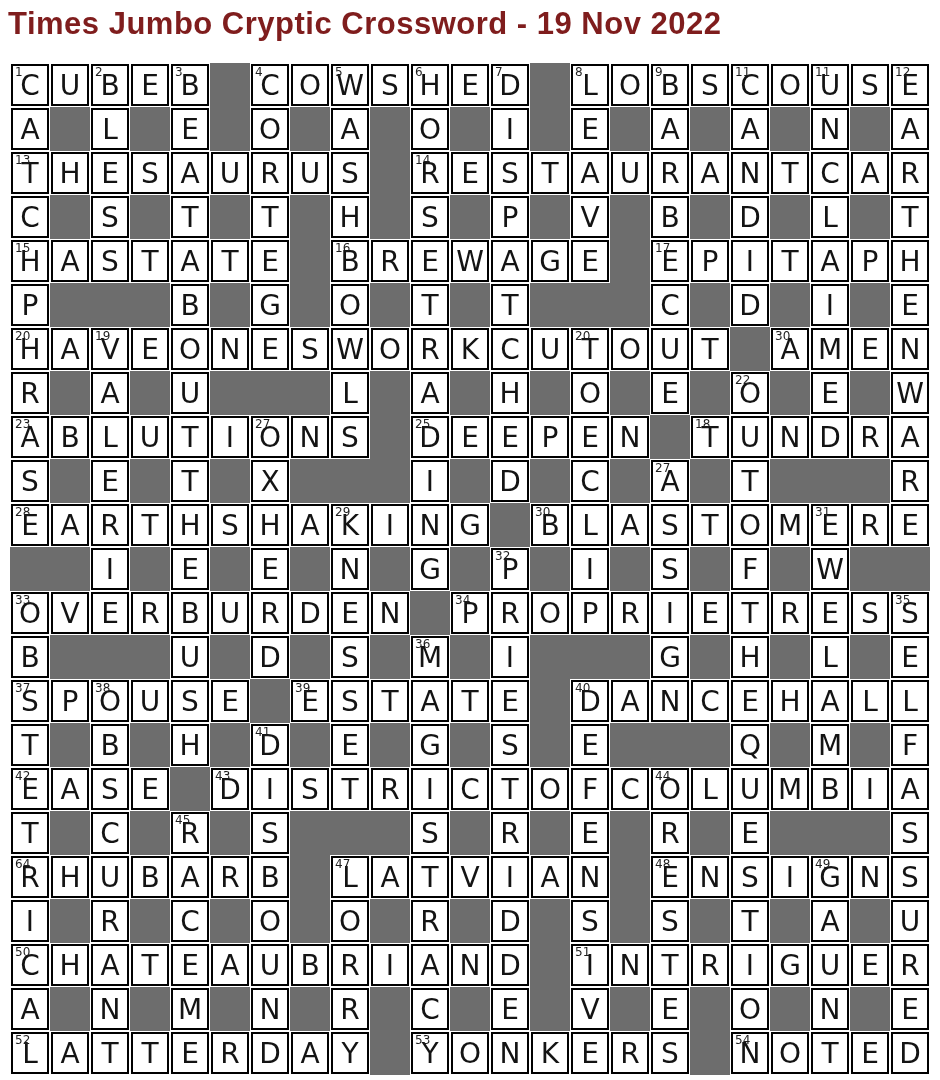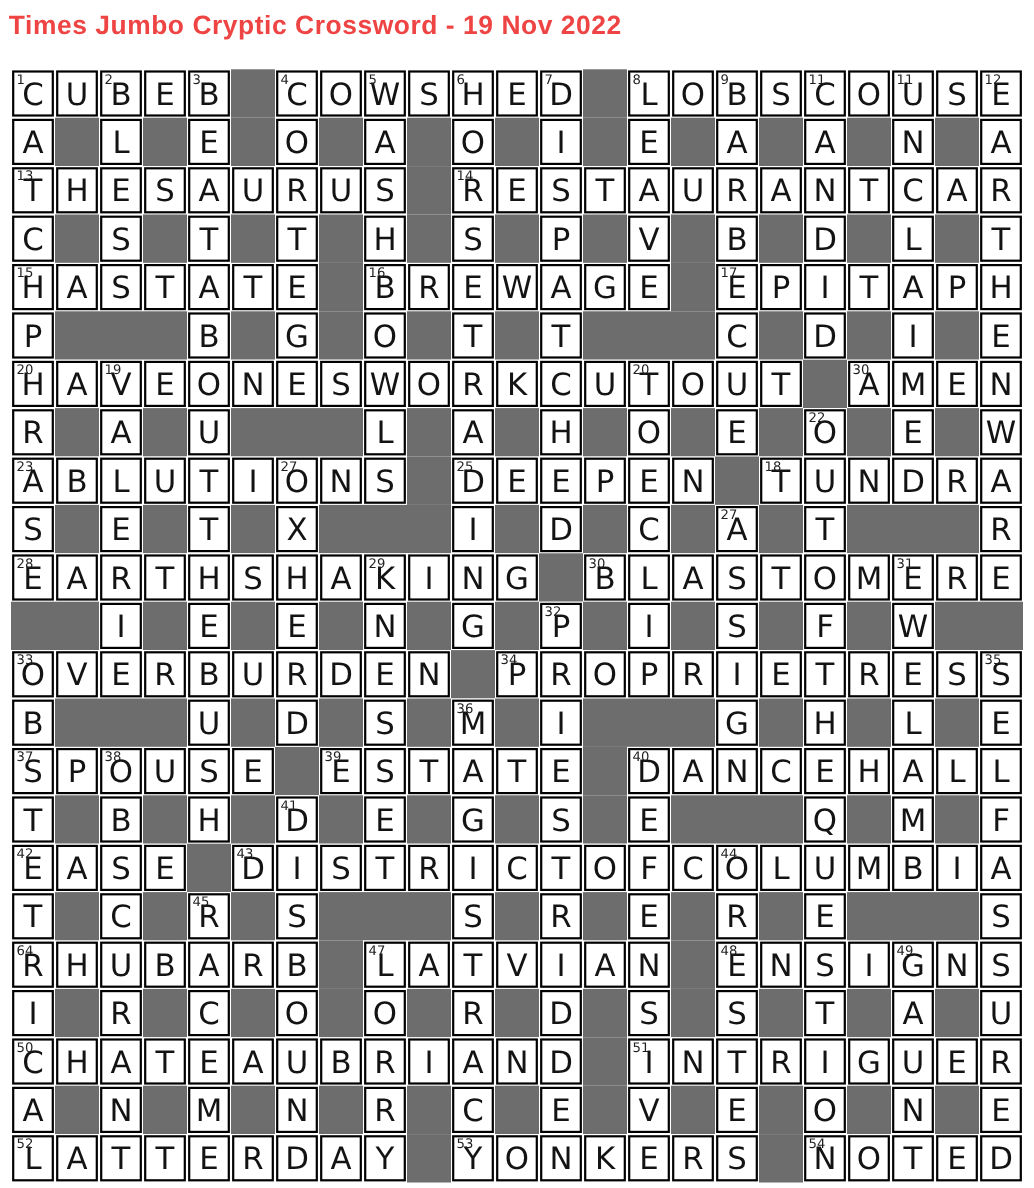--- a/index.html
+++ b/index.html
@@ -9,23 +9,23 @@
     position: relative;
     font-family: "DejaVu Sans", sans-serif;
     overflow: hidden;
   }
   .title {
     position: absolute;
     left: 8px; top: 0px;
     margin: 0;
     font-family: "Liberation Sans", sans-serif;
     font-weight: bold;
-    font-size: 24px;
+    font-size: 31px;
     line-height: 48px;
-    color: #ef4444;
+    color: #7f1d1d;
     letter-spacing: 0.5px;
     white-space: nowrap;
   }
   .grid {
     position: absolute;
     left: 10px; top: 63px;
     display: grid;
     grid-template-columns: repeat(23, 40px);
     grid-template-rows: repeat(23, 44px);
   }

